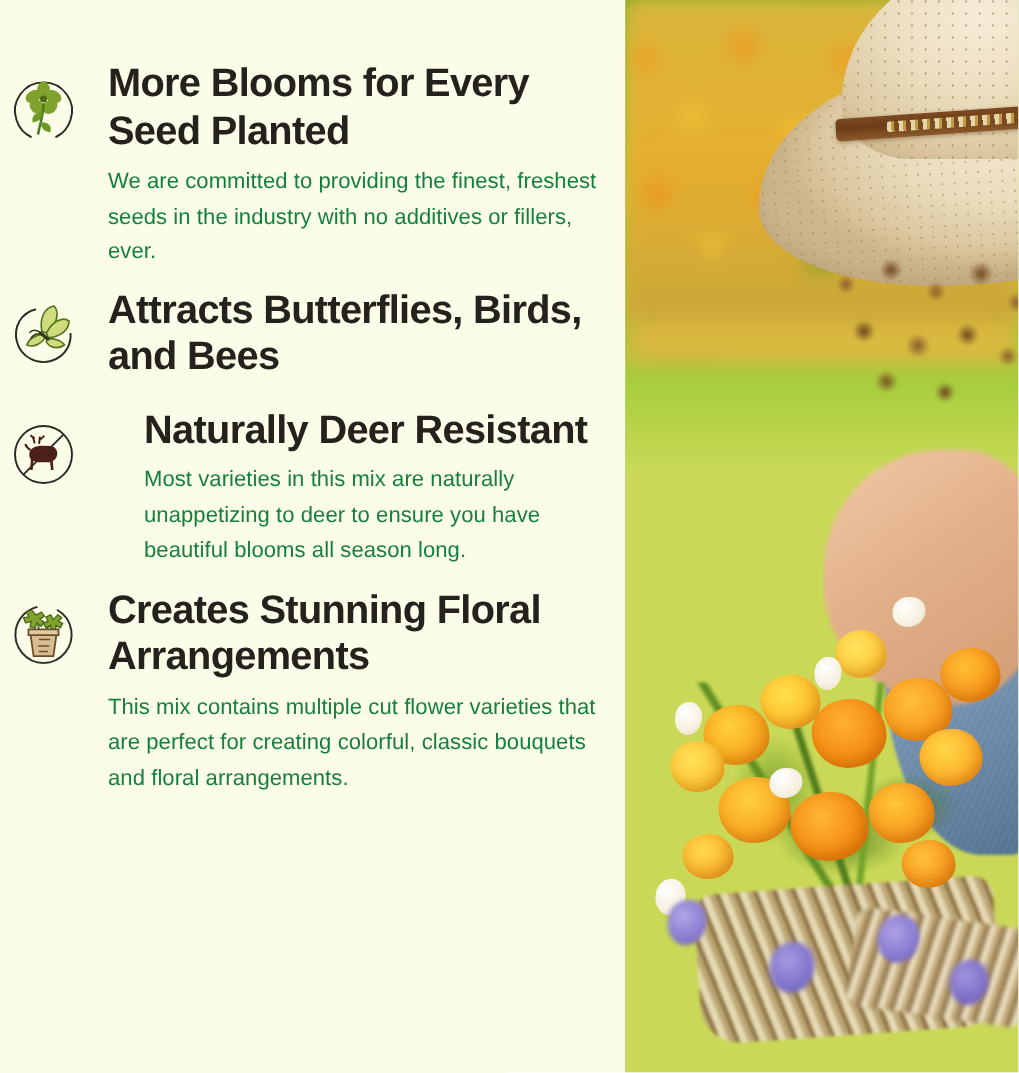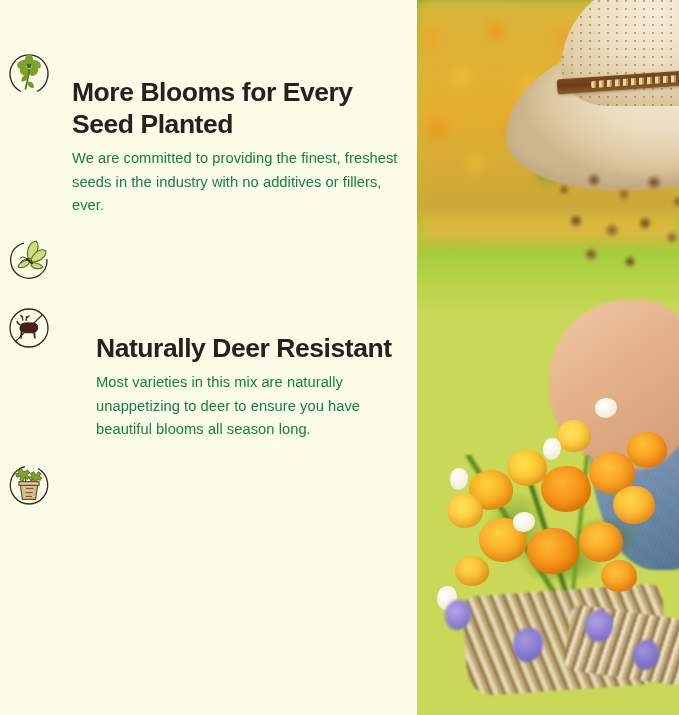--- a/index.html
+++ b/index.html
@@ -51,21 +51,20 @@
     align-items: center;
     justify-content: center;
     margin-top: 6px;
   }
   .icon-wrap svg { display: block; }
 
   .benefit-text {
     flex: 1 1 auto;
     padding-left: 17px;
     padding-right: 8px;
-    margin-top: 37px;
   }
 
   .benefit-heading {
     font-size: 26.5px;
     font-weight: bold;
     line-height: 31.5px;
     letter-spacing: -0.45px;
     color: #25211c;
     margin: 0 0 7px 0;
     max-width: 330px;
@@ -392,20 +391,21 @@
             <path d="M27 24 C31 16 38 13 42 16 C42 22 36 27 28 27 Z"></path>
             <path d="M25 25 C20 25 15 28 14 32 C18 34 24 31 26 27 Z"></path>
             <path d="M27 28 C31 27 37 29 39 32 C35 35 29 34 27 30 Z"></path>
           </g>
           <path d="M23 24 L28 28" stroke="#2f3a14" stroke-width="2.3" stroke-linecap="round"></path>
           <path d="M22.6 23.4 C19.5 21.4 17.4 21.8 15.6 23.8" fill="none" stroke="#2f3a14" stroke-width="1"></path>
           <path d="M22.6 24.8 C19.6 24.4 17.6 25.8 16.4 28" fill="none" stroke="#2f3a14" stroke-width="1"></path>
         </svg>
       </div>
       <div class="benefit-text">
+        <h3 class="benefit-heading">Attracts Butterflies, Birds, and Bees</h3>
       </div>
     </div>
 
     <div class="benefit-row b3">
       <div class="icon-wrap">
         <svg width="50" height="50" viewBox="0 0 50 50" aria-hidden="true">
           <circle cx="25" cy="25" r="19" fill="none" stroke="#2b2b24" stroke-width="1.3"></circle>
           <path d="M11.6 38.4 L38.4 11.6" stroke="#2b2b24" stroke-width="1.3"></path>
           <g fill="#4a2018">
             <path d="M19.5 19.8 C17.6 20.4 16.2 21.8 15.7 23.6 C15.2 25.4 15.6 27 16.6 28.2
@@ -445,20 +445,24 @@
           </g>
           <path d="M16.2 24 L33.8 24 L31.6 39.4 L18.4 39.4 Z" fill="#d9bd92" stroke="#6b4f2c" stroke-width="1.2"></path>
           <path d="M15 21.6 L35 21.6 L35 25.4 L15 25.4 Z" fill="#e2c9a2" stroke="#6b4f2c" stroke-width="1.2"></path>
           <g stroke="#6b4f2c" stroke-width="1" stroke-linecap="round">
             <path d="M22.4 28.4 L29 28.4"></path>
             <path d="M21.8 32.6 L28.4 32.6"></path>
             <path d="M22.2 36.4 L27.6 36.4"></path>
           </g>
         </svg>
       </div>
+      <div class="benefit-text">
+        <h3 class="benefit-heading">Creates Stunning Floral Arrangements</h3>
+        <p class="benefit-body">This mix contains multiple cut flower varieties that are perfect for creating colorful, classic bouquets and floral arrangements.</p>
+      </div>
     </div>
   </div>
 
   <div class="photo-pane" aria-label="Person in a wide-brimmed straw sun hat kneeling in a meadow holding a wicker basket of orange and yellow California poppies, with purple wildflowers in the foreground">
 
     <div class="layer bg-green"></div>
     <div class="layer bg-flowers-blur"></div>
     <div class="layer bg-flowers-low"></div>
 
     <div class="hat">

